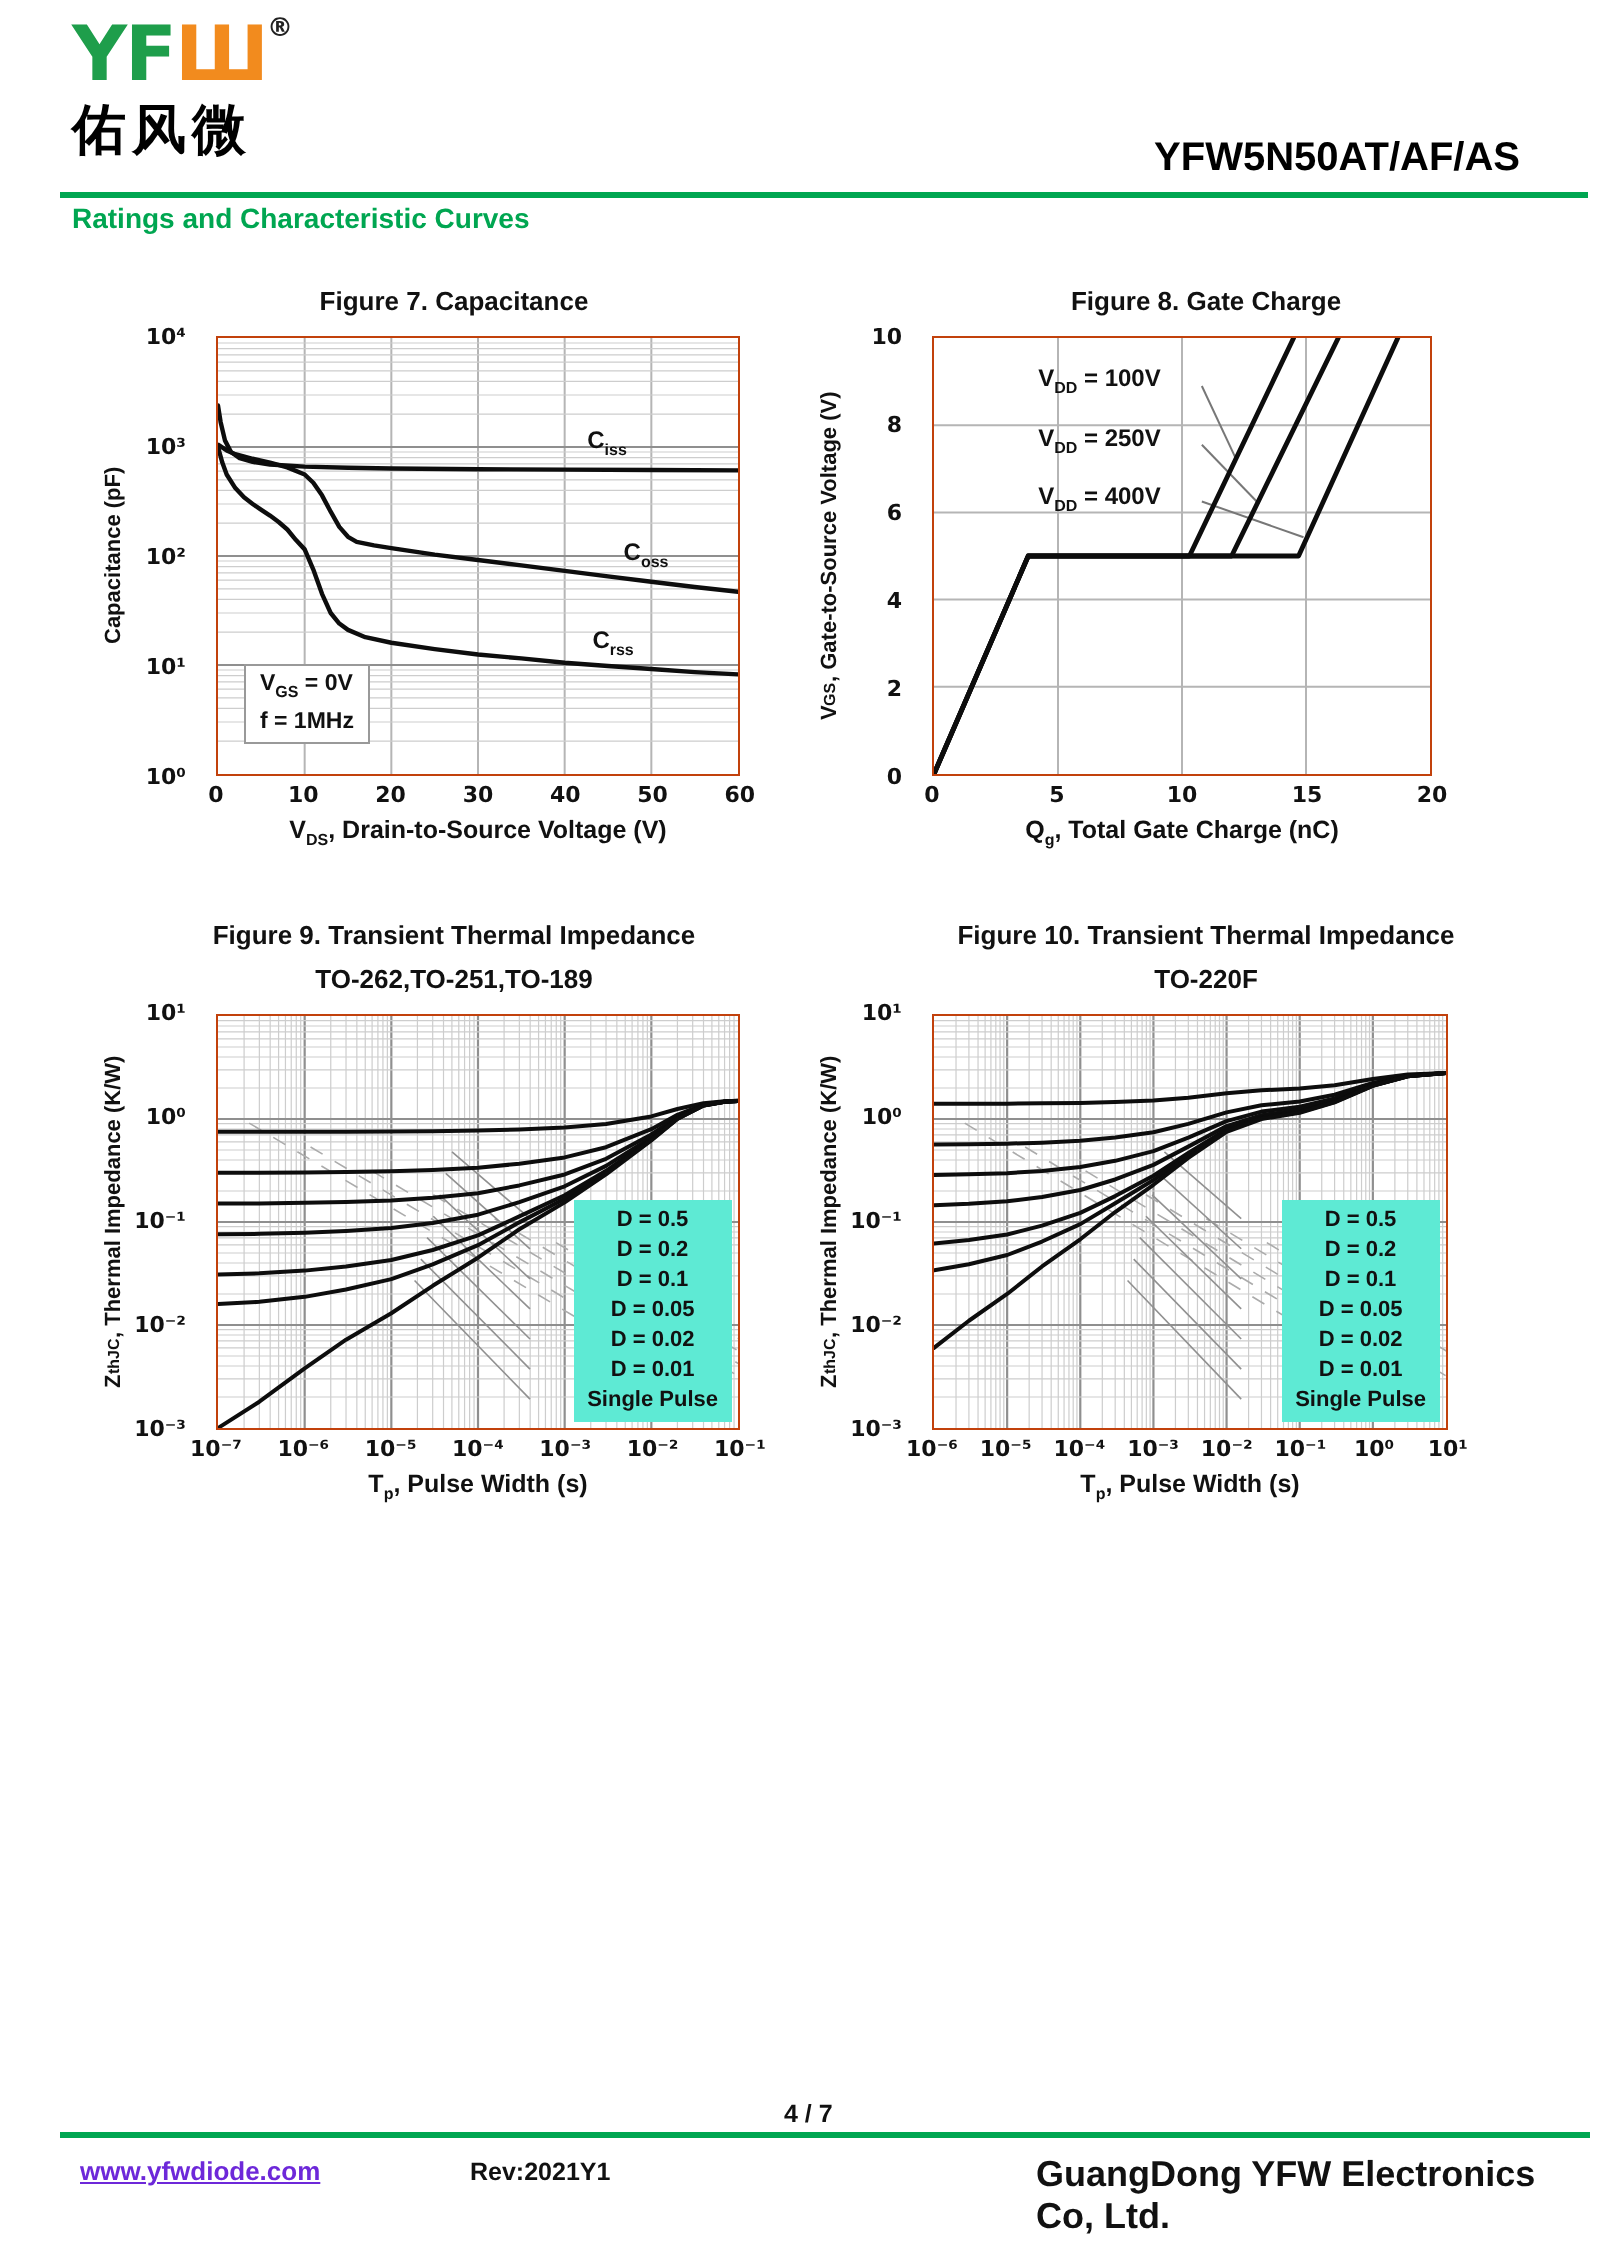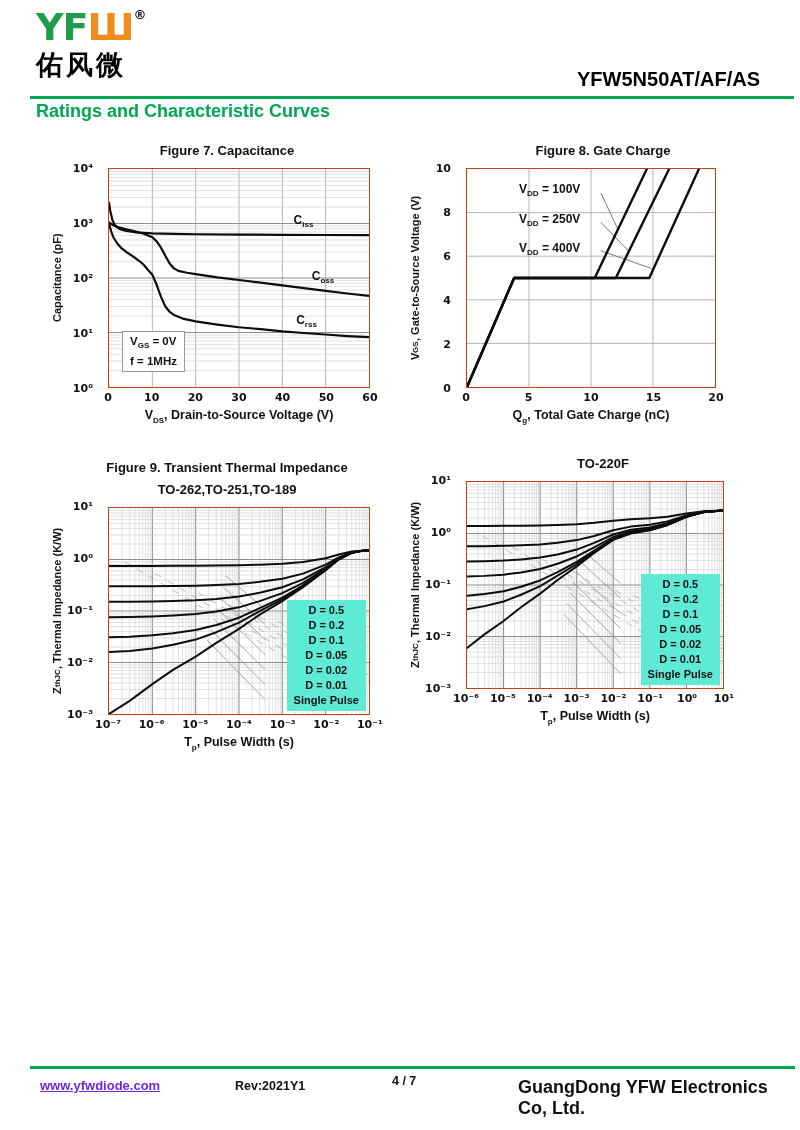--- a/index.html
+++ b/index.html
@@ -7,21 +7,21 @@
 
   
   .logo{position:absolute;left:36px;top:8px;}
   .logo-mark{font-family:"DejaVu Sans",sans-serif;font-size:38px;font-weight:800;line-height:1.0;letter-spacing:-1px;}
   .logo-yf{color:#1E9E4B;}
   .logo-w{color:#F28B1E;}
   .logo-reg{font-size:13px;font-weight:700;color:#222;vertical-align:top;letter-spacing:0;}
   .logo-cn{font-size:27px;font-weight:700;letter-spacing:3px;margin-top:1px;color:#000;}
   .part-number{position:absolute;right:40px;top:68px;font-size:20px;font-weight:800;color:#000;}
   .header-rule{position:absolute;left:30px;right:6px;top:96px;height:3px;background:#00A651;}
-  .section-title{position:absolute;left:36px;top:101px;font-size:18px;font-weight:800;color:#00A651;}
+  .section-title{position:absolute;left:36px;top:101px;font-size:14px;font-weight:800;color:#00A651;}
 
   
   .figs{position:absolute;left:28px;top:142px;width:772px;display:grid;grid-template-columns:378px 1fr;row-gap:34px;}
   .figure.left{padding-left:20px;}
   .fig-title,.fig-subtitle{text-align:center;font-size:13px;font-weight:800;height:18px;line-height:18px;}
   .fig-title{margin-bottom:8px;}
   .fig-subtitle{margin-top:-4px;margin-bottom:8px;}
   .chart{display:grid;}
   .f7 .chart{grid-template-columns:18px 42px 262px;}
   .f8 .chart{grid-template-columns:18px 42px 250px;}
@@ -41,21 +41,21 @@
 
   
   .ann{position:absolute;font-size:12px;font-weight:800;white-space:nowrap;z-index:3;}
   .note-box{position:absolute;left:5%;bottom:7%;border:1px solid #999;background:#fff;padding:2px 7px;font-size:11.5px;font-weight:800;line-height:15px;z-index:3;}
   .legend{position:absolute;right:3px;bottom:3px;background:#5eead4;padding:3px 7px;font-size:11px;font-weight:800;line-height:15px;text-align:center;z-index:3;}
 
   
   .footer-rule{position:absolute;left:30px;right:5px;top:1066px;height:3px;background:#00A651;}
   .f-web{position:absolute;left:40px;top:1078px;font-size:13px;font-weight:800;color:#6d28d9;text-decoration:underline;}
   .f-rev{position:absolute;left:235px;top:1079px;font-size:12.5px;font-weight:800;}
-  .f-page{position:absolute;left:392px;top:1074px;font-size:12.5px;font-weight:800;}
+  .f-page{position:absolute;left:392px;top:1050px;font-size:12.5px;font-weight:800;}
   .f-company{position:absolute;left:518px;top:1077px;font-size:18px;font-weight:800;}
 </style>
 </head>
 <body>
 
 <div class="logo">
   <div class="logo-mark"><span class="logo-yf">YF</span><span class="logo-w">Ш</span><span class="logo-reg">®</span></div>
   <div class="logo-cn">佑风微</div>
 </div>
 <div class="part-number">YFW5N50AT/AF/AS</div>
@@ -352,20 +352,21 @@
         <span>10⁻⁴</span>
         <span>10⁻³</span>
         <span>10⁻²</span>
         <span>10⁻¹</span>
       </div>
       <div class="xlabel"><span>T</span><sub>p</sub><span>, Pulse Width (s)</span></div>
     </div>
   </div>
 
   <div class="figure f10 row2">
+    <div class="fig-title">Figure 10. Transient Thermal Impedance</div>
     <div class="fig-subtitle">TO-220F</div>
     <div class="chart">
       <div class="ylabel">
           <span>Z</span>
           <sub>thJC</sub>
           <span>, Thermal Impedance (K/W)</span>
         </div>
       <div class="yticks">
         <span>10¹</span>
         <span>10⁰</span>

